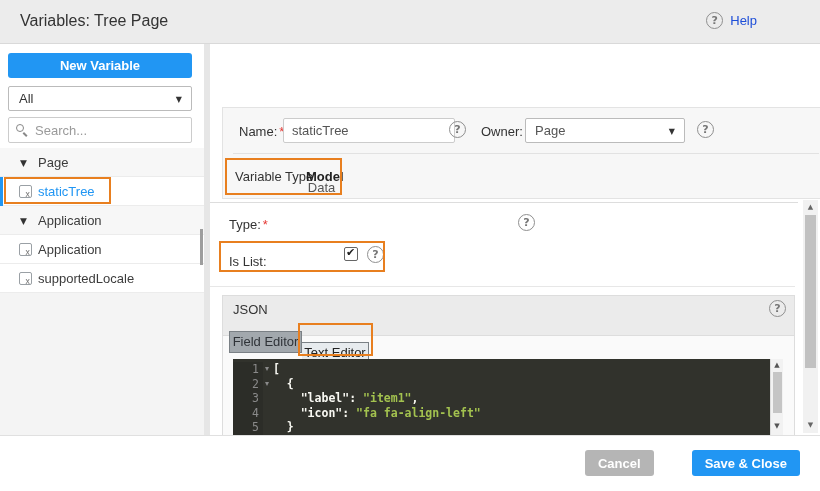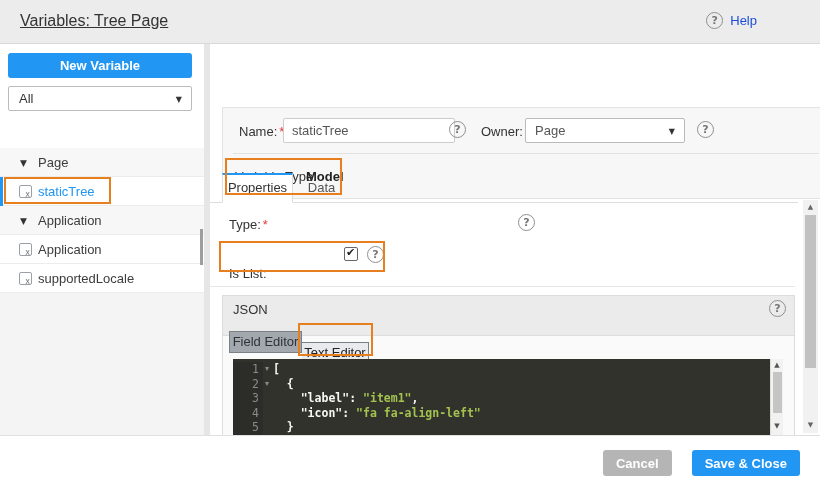--- a/index.html
+++ b/index.html
@@ -2,29 +2,29 @@
 <html><head>
 <meta charset="utf-8">
 <style>
   * { margin:0; padding:0; box-sizing:border-box; }
   html,body { width:820px; height:491px; }
   body { font-family:"Liberation Sans", sans-serif; background:#fff; position:relative; overflow:hidden; color:#333; }
   .glyph { font-family:"DejaVu Sans", sans-serif; }
 
   
   #header { position:absolute; left:0; top:0; width:820px; height:44px; background:#ececec; border-bottom:1px solid #d9d9d9; }
-  #page-title { position:absolute; left:20px; top:12px; font-size:16px; font-weight:500; color:#333;text-decoration:underline; }
+  #page-title { position:absolute; left:20px; top:12px; font-size:16px; font-weight:500; color:#333; }
   #help-group { position:absolute; right:63px; top:12px; display:flex; align-items:center; gap:7px; cursor:pointer; }
   .help-circle { display:inline-block; width:17px; height:17px; border:1px solid #8f8f8f; border-radius:50%; color:#777;
                  font-size:11px; font-weight:bold; text-align:center; line-height:15px; background:transparent; }
   #help-label { font-size:13px; color:#1d4ed8; }
 
   
   #footer { position:absolute; left:0; top:435px; width:820px; height:56px; background:#fff; border-top:1px solid #e0e0e0; }
-  #footer-buttons { position:absolute; right:20px; top:14px; display:flex; gap:20px; }
+  #footer-buttons { position:absolute; right:20px; top:14px; display:flex; gap:38px; }
   .btn { height:26px; border:none; border-radius:3px; color:#fff; font-size:13px; font-weight:bold; padding:0 13px; cursor:pointer; font-family:"Liberation Sans",sans-serif; }
   .btn-cancel { background:#b5b5b5; min-width:64px; }
   .btn-save { background:#8d8d8d; min-width:70px; }
   .btn-primary { background:#2196f3; min-width:86px; }
 
   
   #sidebar { position:absolute; left:0; top:44px; width:204px; height:391px; background:#fff; }
   #sidebar-divider { position:absolute; left:204px; top:44px; width:6px; height:391px; background:#e6e6e6; }
   #new-variable-btn { position:absolute; left:8px; top:9px; width:184px; height:25px; background:#2196f3; color:#fff;
                       font-size:13px; font-weight:bold; border:none; border-radius:3px; cursor:pointer; font-family:"Liberation Sans",sans-serif; }
@@ -78,21 +78,21 @@
                     border-top:2px solid #2196f3; line-height:25px; color:#333; top:0; }
   #tab-data { left:83px; width:57px; line-height:29px; color:#555; }
 
   
   #props-area { position:absolute; left:0; top:159px; width:585px; height:84px; border-bottom:1px solid #e7e7e7; background:#fff; }
   #type-label { position:absolute; left:19px; top:14px; }
   #type-select { left:138px; top:8px; width:162px; height:26px; line-height:24px; padding-left:9px; color:#555; border-color:#ccc; }
   .chevron { position:absolute; right:10px; top:8px; width:7px; height:7px; border-right:1.5px solid #9b9b9b; border-bottom:1.5px solid #9b9b9b; transform:rotate(45deg); }
   #type-help { position:absolute; left:308px; top:11px; }
   #islist-hl { left:9px; top:38px; width:166px; height:31px; }
-  #islist-label { position:absolute; left:19px; top:63px; }
+  #islist-label { position:absolute; left:19px; top:51px; }
   #islist-checkbox { position:absolute; left:134px; top:44px; width:14px; height:14px; border:1px solid #666; border-radius:2px; background:#fff; cursor:pointer; }
   #islist-checkbox .check { position:absolute; left:1px; top:-2px; font-size:11px; color:#222; }
   #islist-help { position:absolute; left:157px; top:43px; }
 
   
   #json-panel { position:absolute; left:12px; top:251px; width:573px; height:141px; border:1px solid #ddd; background:#fafafa; }
   #json-header { position:absolute; left:0; top:0; width:100%; height:40px; background:#ebebeb; border-bottom:1px solid #ddd; }
   #json-title { position:absolute; left:10px; top:6px; font-size:13px; color:#333; }
   #json-help { position:absolute; right:8px; top:4px; }
   .seg-btn { position:absolute; height:22px; font-size:13px; text-align:center; line-height:20px; border:1px solid #7a8085; cursor:pointer; }
@@ -129,20 +129,27 @@
 </div>
 
 <div id="sidebar">
   <button id="new-variable-btn">New Variable</button>
 
   <div id="filter-select" class="fake-select">
     <span>All</span>
     <span class="select-arrow glyph">▼</span>
   </div>
 
+  <div id="search-box">
+    <span class="search-icon">
+        <span class="lens"></span>
+        <span class="handle"></span>
+      </span>
+    <input id="search-input" placeholder="Search..." style="">
+  </div>
 
   <div class="tree">
     <div class="tree-row group">
       <span class="caret glyph">▼</span>
       <span class="label">Page</span>
     </div>
     <div class="tree-row selected">
       <span class="sel-bar"></span>
       <span class="var-icon">
           <i class="xm glyph">x</i>
@@ -192,21 +199,20 @@
     <span id="owner-help" class="help-circle glyph">?</span>
 
     <div id="form-divider"></div>
 
     <span class="hl-box" id="vt-hl"></span>
     <span id="vt-label" class="field-label">Variable Type:</span>
     <span id="vt-value">Model</span>
   </div>
 
   <div id="tab-bar">
-    <div id="tab-properties" class="tab">Properties</div>
     <div id="tab-data" class="tab">Data</div>
   </div>
 
   <div id="props-area">
     <span id="type-label" class="field-label">
       <span>Type:</span><span class="req">*</span>
     </span>
     <span id="type-help" class="help-circle glyph">?</span>
 
     <span class="hl-box" id="islist-hl"></span>

